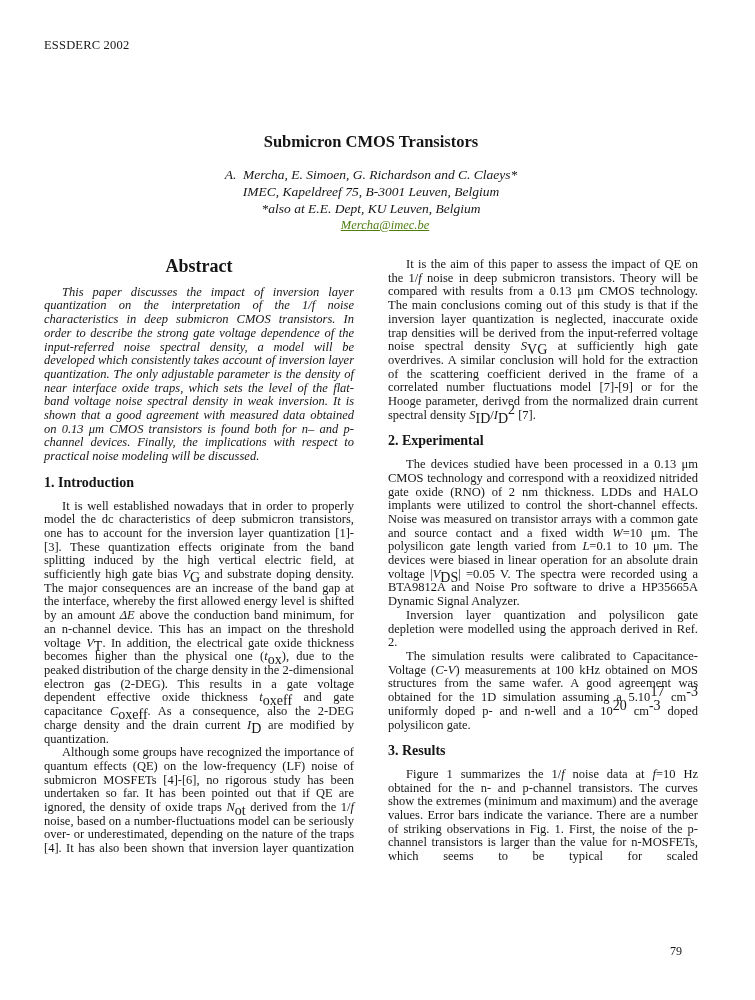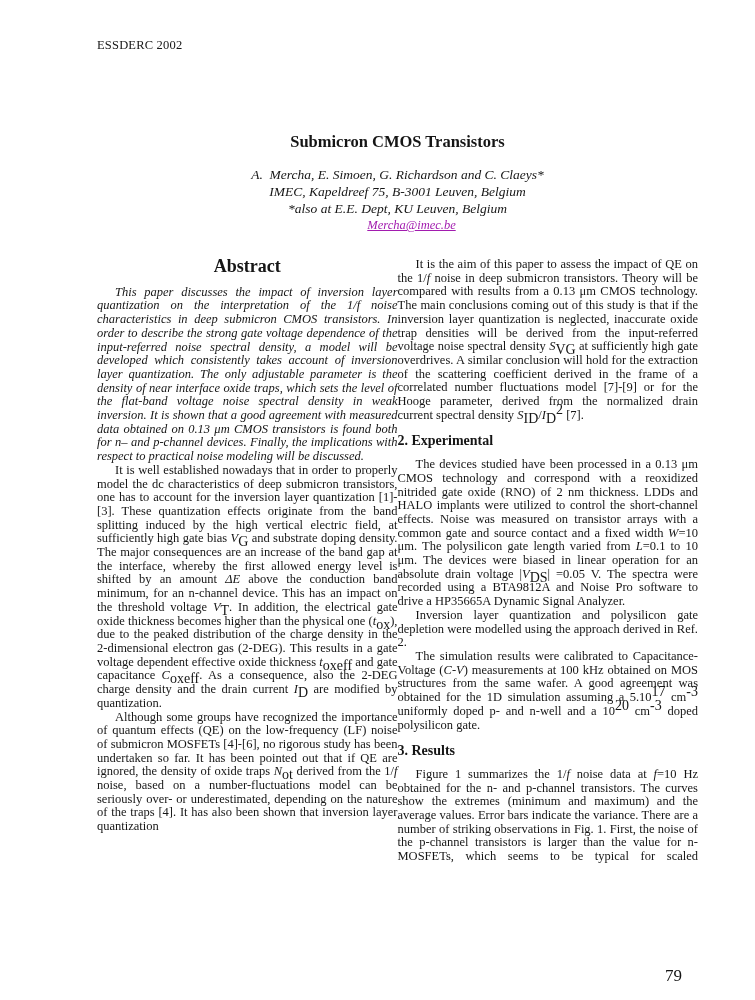--- a/index.html
+++ b/index.html
@@ -1,36 +1,36 @@
 <!DOCTYPE html>
 <html><head>
 <meta charset="utf-8">
 <style>
   html,body { margin:0; padding:0; background:#888; }
   .page {
     width:755px; height:1000px; margin:0 auto; background:#ffffff;
     font-family:"Liberation Serif","DejaVu Serif",serif; color:#151515;
-    position:relative; box-sizing:border-box; padding:38px 57px 0 97px;
+    position:relative; box-sizing:border-box; padding:38px 57px 0 44px;
     overflow:hidden;
   }
   .conf-header { font-size:12.5px; letter-spacing:0.2px; }
   .title { font-size:16.5px; font-weight:bold; text-align:center; line-height:22px; margin:56px 0 0 0; }
   .authors-block { text-align:center; margin-top:13px; font-style:italic; font-size:13.5px; line-height:17px; }
   .email-line { text-align:center; font-size:12.5px; line-height:17px; }
-  .email-link { color:#a21caf; text-decoration:underline; cursor:pointer;margin-left:28px; }
+  .email-link { color:#4d7c0f; text-decoration:underline; cursor:pointer;margin-left:28px; }
   .columns { display:flex; justify-content:space-between; margin-top:24px; }
   .col { width:310px; font-size:12.5px; line-height:13.7px; text-align:justify; }
   .col p { margin:0; }
   .ind { text-indent:18px; }
   .cut { text-align-last:justify; }
   .abstract { font-style:italic; }
   .h-abs { text-align:center; font-weight:bold; font-size:18px; margin:2px 0 12px 0; }
   .h-sec { font-weight:bold; font-size:14px; margin:12px 0 10px 0; text-align:left; }
   sub, sup { font-size:14px; line-height:0; }
-  .pageno { position:absolute; top:966px; right:73px; font-size:17px; }
+  .pageno { position:absolute; top:944px; right:73px; font-size:12px; }
 </style>
 </head>
 <body>
 
 <div class="page">
 
   <div class="conf-header">ESSDERC 2002</div>
 
   <h1 class="title"><br><span>Submicron CMOS Transistors</span></h1>
 
@@ -39,20 +39,21 @@
     <div>IMEC, Kapeldreef 75, B-3001 Leuven, Belgium</div>
     <div>*also at E.E. Dept, KU Leuven, Belgium</div>
     <div class="email-line"><a class="email-link">Mercha@imec.be</a></div>
   </div>
 
   <div class="columns">
 
     <div class="col">
       <div class="h-abs">Abstract</div>
       <p class="abstract ind">This paper discusses the impact of inversion layer quantization on the interpretation of the 1/f noise characteristics in deep submicron CMOS transistors. In order to describe the strong gate voltage dependence of the input-referred noise spectral density, a model will be developed which consistently takes account of inversion layer quantization. The only adjustable parameter is the density of near interface oxide traps, which sets the level of the flat-band voltage noise spectral density in weak inversion. It is shown that a good agreement with measured data obtained on 0.13 μm CMOS transistors is found both for n– and p-channel devices. Finally, the implications with respect to practical noise modeling will be discussed.</p>
+      <div class="h-sec">1. Introduction</div>
       <p class="ind">It is well established nowadays that in order to properly model the dc characteristics of deep submicron transistors, one has to account for the inversion layer quantization [1]-[3]. These quantization effects originate from the band splitting induced by the high vertical electric field, at sufficiently high gate bias <i>V</i><sub>G</sub> and substrate doping density. The major consequences are an increase of the band gap at the interface, whereby the first allowed energy level is shifted by an amount <i>ΔE</i> above the conduction band minimum, for an n-channel device. This has an impact on the threshold voltage <i>V</i><sub>T</sub>. In addition, the electrical gate oxide thickness becomes higher than the physical one (<i>t</i><sub>ox</sub>), due to the peaked distribution of the charge density in the 2-dimensional electron gas (2-DEG). This results in a gate voltage dependent effective oxide thickness <i>t</i><sub>oxeff</sub> and gate capacitance <i>C</i><sub>oxeff</sub>. As a consequence, also the 2-DEG charge density and the drain current <i>I</i><sub>D</sub> are modified by quantization.</p>
       <p class="ind cut">Although some groups have recognized the importance of quantum effects (QE) on the low-frequency (LF) noise of submicron MOSFETs [4]-[6], no rigorous study has been undertaken so far. It has been pointed out that if QE are ignored, the density of oxide traps <i>N</i><sub>ot</sub> derived from the 1/<i>f</i> noise, based on a number-fluctuations model can be seriously over- or underestimated, depending on the nature of the traps [4]. It has also been shown that inversion layer quantization</p>
     </div>
 
     <div class="col">
       <p class="ind">It is the aim of this paper to assess the impact of QE on the 1/<i>f</i> noise in deep submicron transistors. Theory will be compared with results from a 0.13 μm CMOS technology. The main conclusions coming out of this study is that if the inversion layer quantization is neglected, inaccurate oxide trap densities will be derived from the input-referred voltage noise spectral density <i>S</i><sub>VG</sub> at sufficiently high gate overdrives. A similar conclusion will hold for the extraction of the scattering coefficient derived in the frame of a correlated number fluctuations model [7]-[9] or for the Hooge parameter, derived from the normalized drain current spectral density <i>S</i><sub>ID</sub>/<i>I</i><sub>D</sub><sup>2</sup> [7].</p>
       <div class="h-sec">2. Experimental</div>
       <p class="ind">The devices studied have been processed in a 0.13 μm CMOS technology and correspond with a reoxidized nitrided gate oxide (RNO) of 2 nm thickness. LDDs and HALO implants were utilized to control the short-channel effects. Noise was measured on transistor arrays with a common gate and source contact and a fixed width <i>W</i>=10 μm. The polysilicon gate length varied from <i>L</i>=0.1 to 10 μm. The devices were biased in linear operation for an absolute drain voltage |<i>V</i><sub>DS</sub>| =0.05 V. The spectra were recorded using a BTA9812A and Noise Pro software to drive a HP35665A Dynamic Signal Analyzer.</p>
       <p class="ind">Inversion layer quantization and polysilicon gate depletion were modelled using the approach derived in Ref. 2.</p>
       <p class="ind">The simulation results were calibrated to Capacitance-Voltage (<i>C-V</i>) measurements at 100 kHz obtained on MOS structures from the same wafer. A good agreement was obtained for the 1D simulation assuming a 5.10<sup>17</sup> cm<sup>-3</sup> uniformly doped p- and n-well and a 10<sup>20</sup> cm<sup>-3</sup> doped polysilicon gate.</p>

